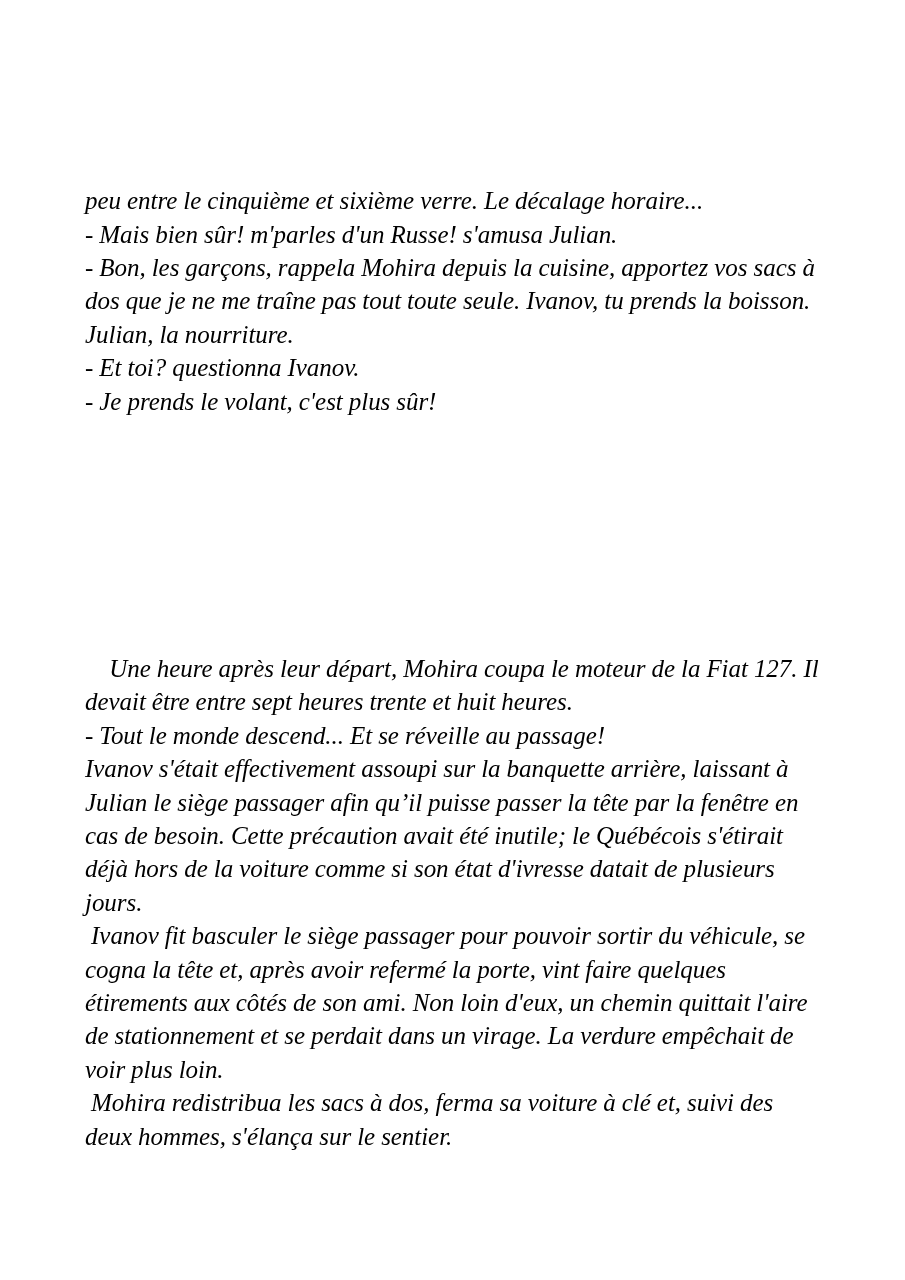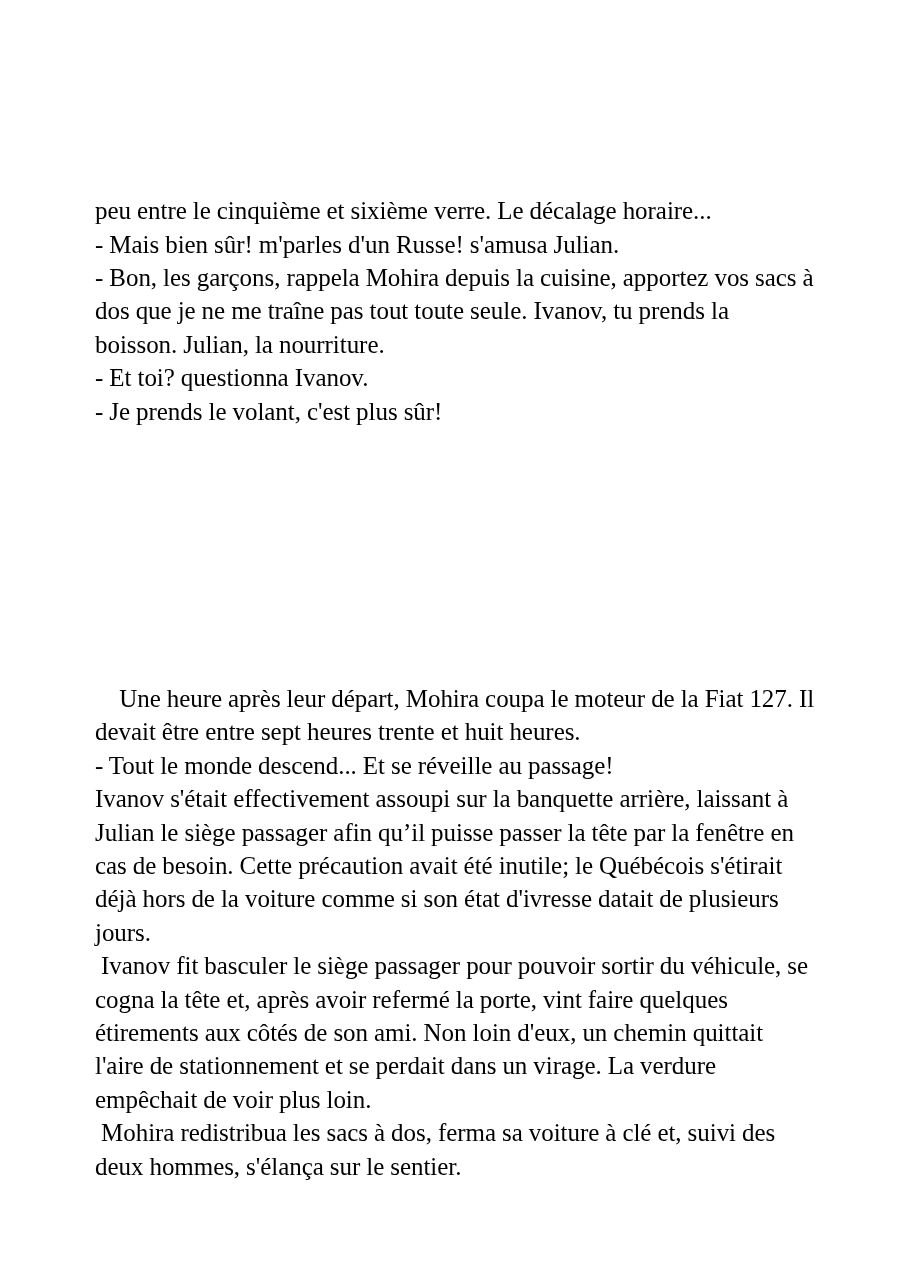--- a/index.html
+++ b/index.html
@@ -27,23 +27,24 @@
     width: 740px;
     font-size: 25px;
     line-height: 33.4px;
     color: #000000;
     text-align: left;
     white-space: pre-wrap;
     word-spacing: -0.15px;
     letter-spacing: -0.05px;
   }
   .para {
-    margin: 10px;
+    margin: 0;
     padding: 0;
     white-space: pre-wrap;
+    font-style: italic;
   }
   .para-gap {
     height: 33.4px;
     line-height: 33.4px;
     font-size: 25px;
   }
 </style>
 </head>
 <body>
 

